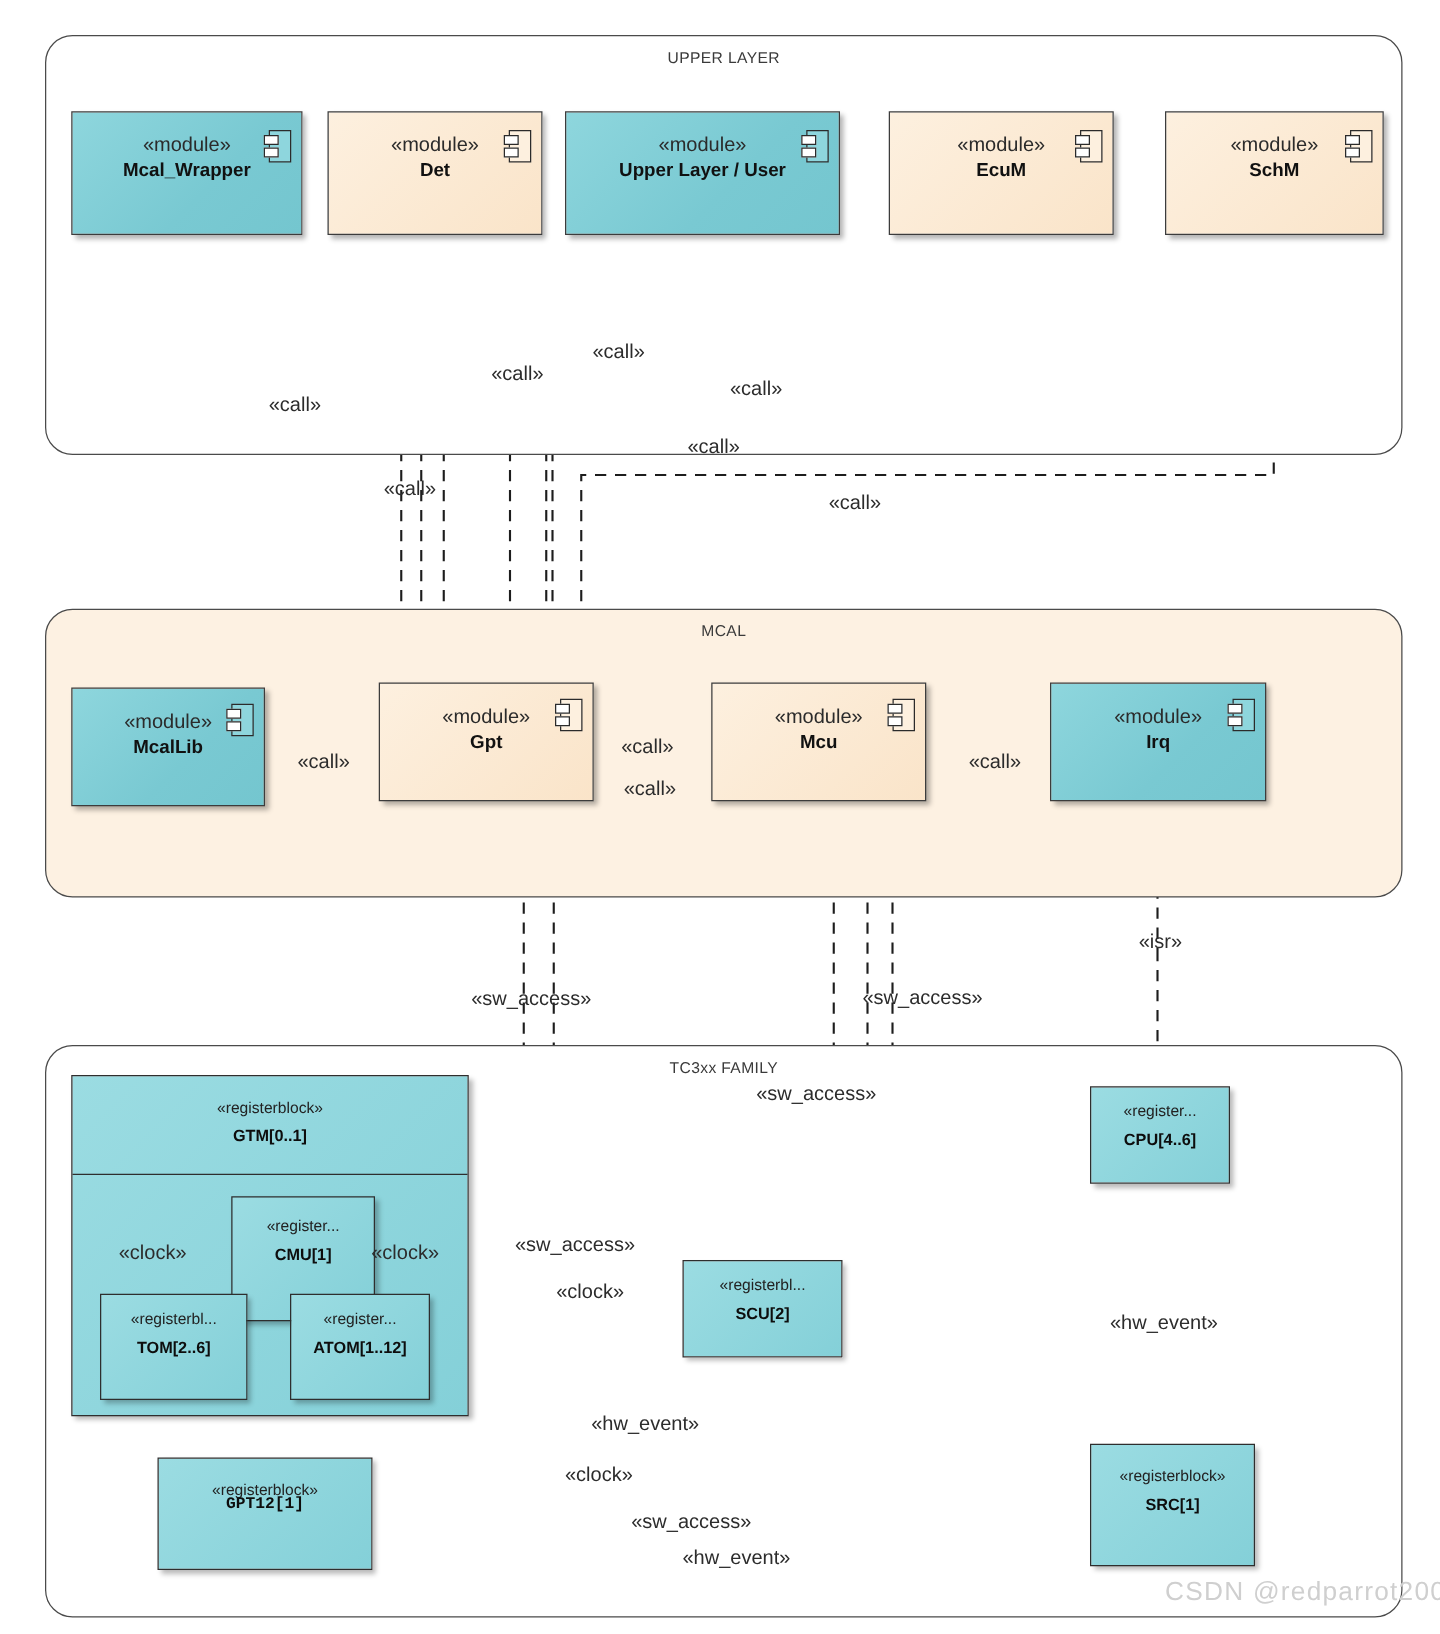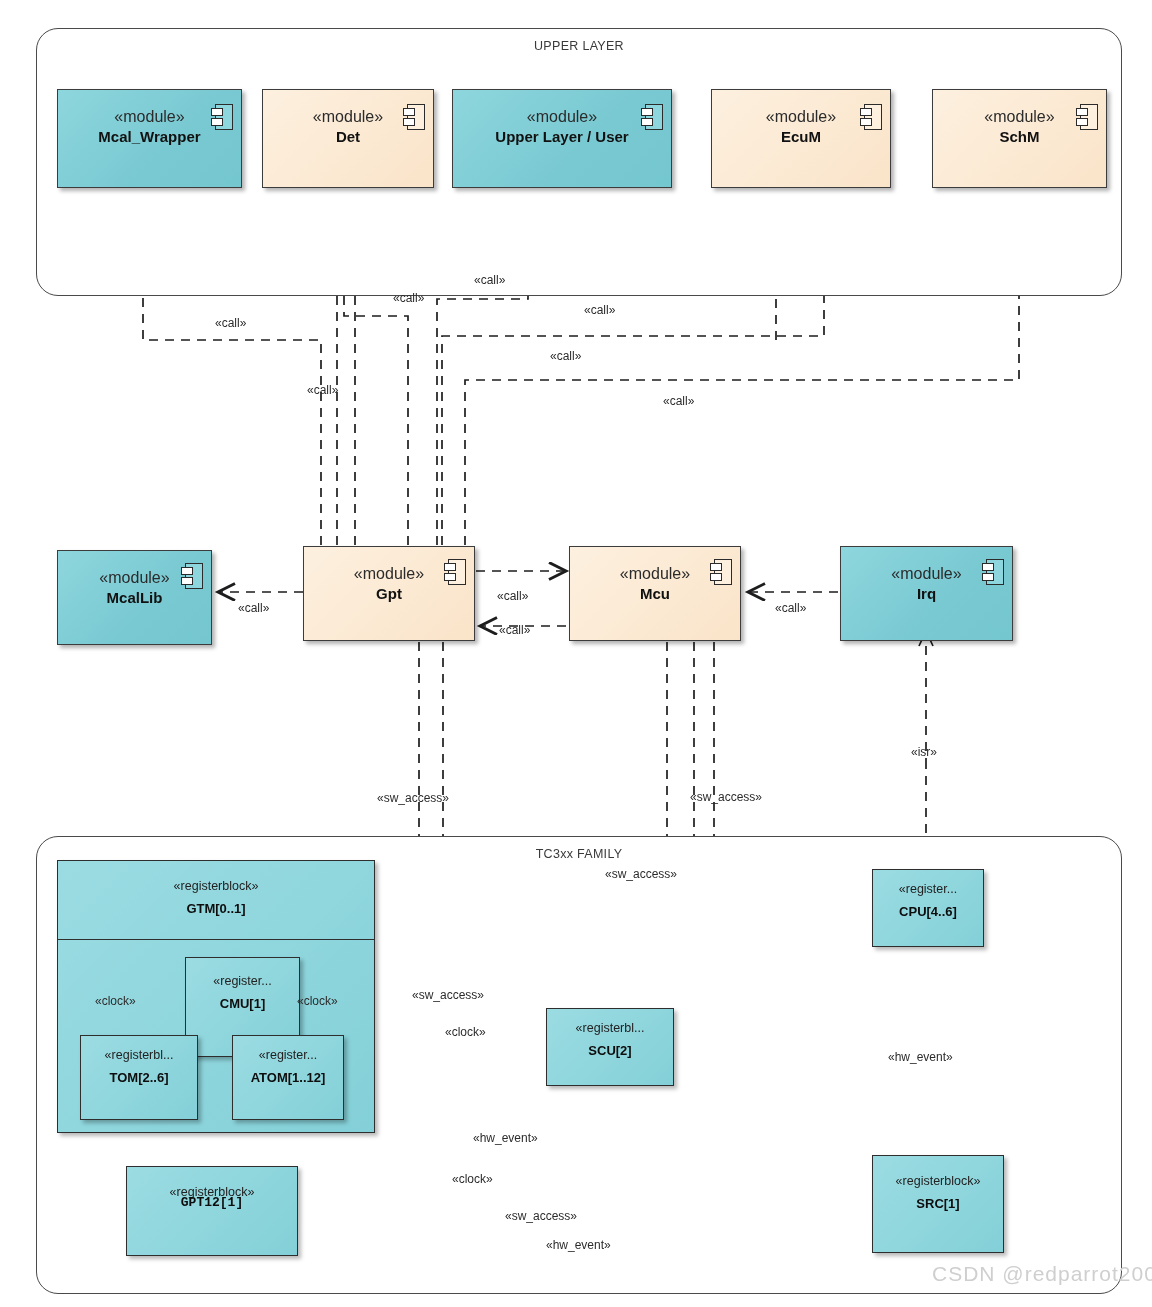--- a/index.html
+++ b/index.html
@@ -28,21 +28,21 @@
   .cicon.oncream .body{background:#fdf0df;}
 
   
   .rb{position:absolute;box-sizing:border-box;border:1.7px solid #2e2e2e;
       background:linear-gradient(135deg,#9bdce2 0%,#84d0d8 100%);
       box-shadow:3px 3px 4px rgba(0,0,0,.28);}
   .rb .stereo{position:absolute;left:0;right:0;text-align:center;font-size:12.5px;color:#222;}
   .rb .nm{position:absolute;left:0;right:0;text-align:center;font-size:13px;font-weight:bold;color:#0d0d0d;}
   .divider{position:absolute;left:0;right:0;height:0;border-top:1.7px solid #2e2e2e;}
 
-  .lbl{position:absolute;font-size:12px;color:#2c2c2c;white-space:nowrap;}
+  .lbl{position:absolute;font-size:16px;color:#2c2c2c;white-space:nowrap;}
   .wm{position:absolute;font-size:21px;color:#cfcfcf;letter-spacing:1px;white-space:nowrap;font-family:"Liberation Sans",sans-serif;}
 </style>
 </head>
 <body>
 
 <div id="stage">
 
   <svg id="svgroot" viewBox="0 0 1152 1307">
     <defs>
       <marker id="oarrow" markerWidth="14" markerHeight="14" refX="11" refY="5.5" orient="auto">
@@ -110,22 +110,25 @@
     <g fill="none" stroke="#1d1d1d" stroke-width="1.7" stroke-dasharray="9,7">
       <path d="M926,646 L926,760"></path>
       <path d="M928,965 L928,1152"></path>
     </g>
 
     <g fill="none" stroke="#1d1d1d" stroke-width="1.7" stroke-dasharray="9,7">
       <path d="M926,760 L926,869"></path>
     </g>
   </svg>
 
-  <div class="pkg white" style="left:36px;top:28px;width:1086px;height:268px;">
+  <div class="pkg white" style="left:36px;top:28px;width:1086px;height:336px;">
     <div class="pkg-title">UPPER LAYER</div>
+  </div>
+  <div class="pkg cream" style="left:36px;top:487px;width:1086px;height:231px;">
+    <div class="pkg-title">MCAL</div>
   </div>
   <div class="pkg white" style="left:36px;top:824px;width:1086px;height:458px;margin-top:12px;">
     <div class="pkg-title">TC3xx FAMILY</div>
   </div>
 
   <div class="comp teal" style="left:57px;top:89px;width:185px;height:99px;">
     <div class="stereo">«module»</div>
     <div class="nm">Mcal_Wrapper</div>
     <div class="cicon ontear" style="right:10px;top:14px;">
       <div class="body"></div>

